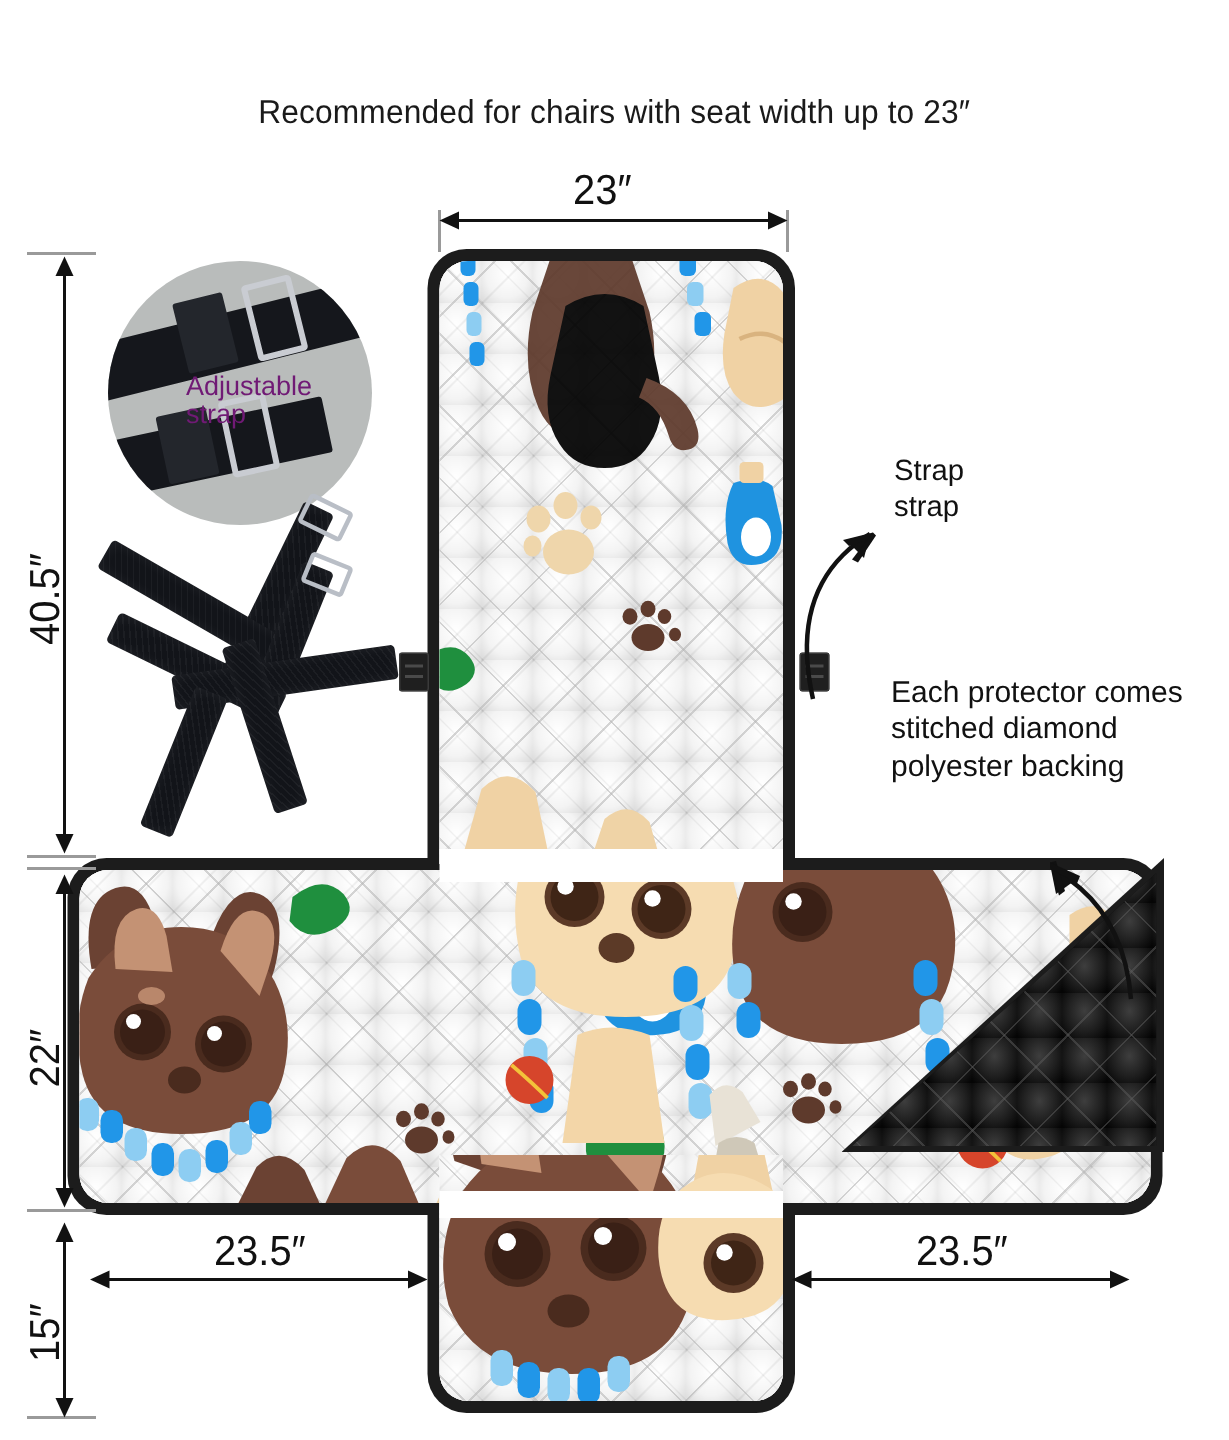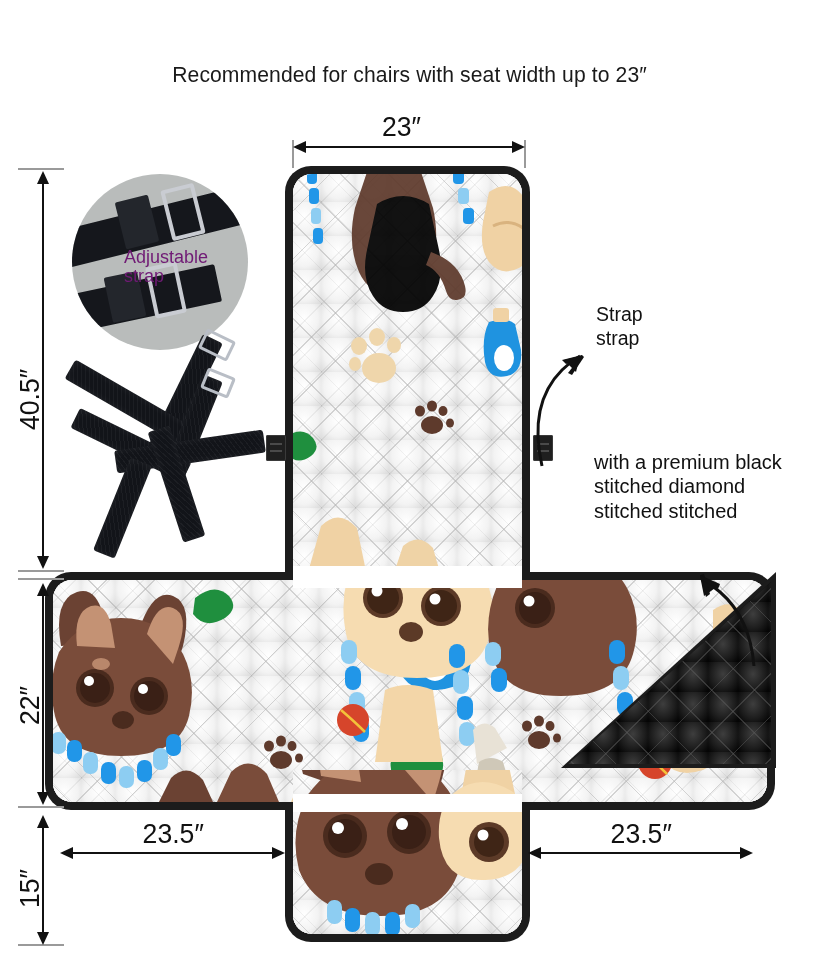--- a/index.html
+++ b/index.html
@@ -478,23 +478,23 @@
     <div>strap</div>
   </div>
   <svg class="anno" style="left:520px;top:300px;width:110px;height:170px" viewBox="0 0 110 170">
     <path d="M22 166 q-14 -62 20 -96 8 -8 18 -14" stroke="#111" stroke-width="3" fill="none"></path>
     <path d="M60 56 l-16 4 l12 12 z" fill="#111"></path>
     <path d="M62 55 l-20 5 l4 4 l16 -5 z" fill="#111"></path>
     <path d="M62 55 l-14 18 l4 2 l12 -18 z" fill="#111"></path>
   </svg>
 
   <div class="callout sm" style="left:594px;top:450px;width:210px;">
-    <div>with a premium black</div>
+    <div>Each protector comes</div>
     <div>stitched diamond</div>
-    <div>stitched stitched</div>
+    <div>polyester backing</div>
   </div>
   <svg class="anno" style="left:650px;top:540px;width:130px;height:130px" viewBox="0 0 130 130">
     <path d="M104 126 q-4 -48 -34 -74 -10 -8 -18 -14" stroke="#111" stroke-width="3" fill="none"></path>
     <path d="M50 36 l4 20 l14 -10 z" fill="#111"></path>
     <path d="M50 35 l6 22 l4 -3 l-6 -20 z" fill="#111"></path>
     <path d="M50 35 l20 9 l-2 5 l-18 -10 z" fill="#111"></path>
   </svg>
 
 </div>
 

